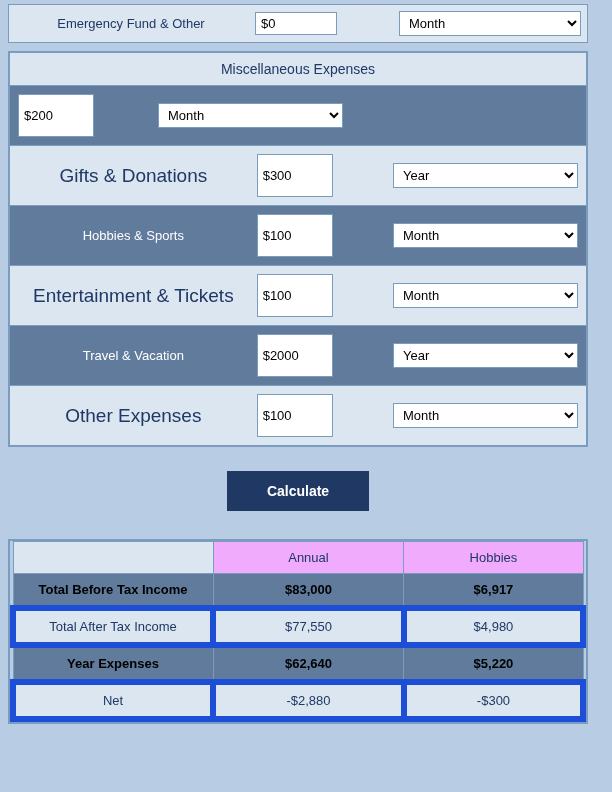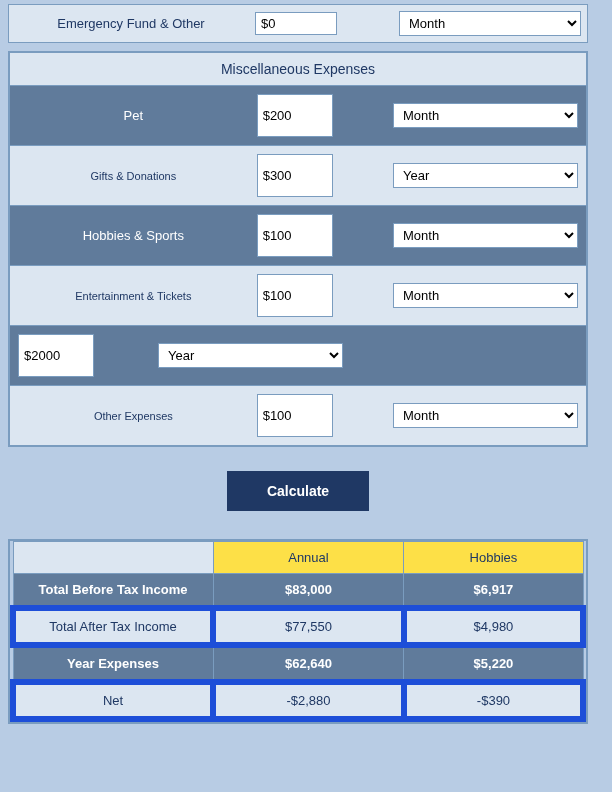--- a/index.html
+++ b/index.html
@@ -106,21 +106,21 @@
       text-align: center;
       color: #ffffff;
       font-size: 13px;
     }
 
     .misc-label-plain {
       width: 245px;
       padding: 4px 8px;
       text-align: center;
       color: #1f3864;
-      font-size: 11px;
+      font-size: 19px;
     }
 
     .misc-input {
       width: 90px;
       padding: 2px 4px;
     }
 
     .misc-input input {
       width: 76px;
       border: 1px solid #7a9cbf;
@@ -168,36 +168,36 @@
       margin: 8px;
       border: 2px solid #7a9cbf;
     }
 
     .results-table {
       width: 100%;
       border-collapse: collapse;
     }
 
     .results-table th {
-      background: #fde047;
+      background: #f0abfc;
       border: 1px solid #7a9cbf;
       padding: 8px;
       text-align: center;
       color: #1f3864;
       font-weight: normal;
     }
 
     .results-table .th-empty {
       background: #dce6f1;
       width: 200px;
     }
 
     .results-table tr.shaded td {
       background: #607b9b;
-      color: #ffffff;
+      color: #000000;
       text-align: center;
       border: 1px solid #7a9cbf;
       padding: 8px;
       font-weight: bold;
     }
 
     .results-table tr.plain td {
       background: #dce6f1;
       color: #1f3864;
       text-align: center;
@@ -227,21 +227,20 @@
           <option>Year</option>
         </select>
       </div>
     </div>
   </div>
 
   <div class="misc-section">
     <div class="misc-header">Miscellaneous Expenses</div>
 
     <div class="misc-row-shaded">
-      <div class="misc-label">Pet</div>
       <div class="misc-input">
         <input type="text" value="$200" style="">
       </div>
       <div class="misc-spacer"></div>
       <div class="misc-select">
         <select>
           <option>Month</option>
           <option>Year</option>
         </select>
       </div>
@@ -283,20 +282,21 @@
       <div class="misc-spacer"></div>
       <div class="misc-select">
         <select>
           <option>Month</option>
           <option>Year</option>
         </select>
       </div>
     </div>
 
     <div class="misc-row-shaded">
+      <div class="misc-label">Travel &amp; Vacation</div>
       <div class="misc-input">
         <input type="text" value="$2000" style="">
       </div>
       <div class="misc-spacer"></div>
       <div class="misc-select">
         <select>
           <option>Month</option>
           <option selected="">Year</option>
         </select>
       </div>
@@ -342,19 +342,19 @@
           <td>$4,980</td>
         </tr>
         <tr class="shaded">
           <td>Year Expenses</td>
           <td>$62,640</td>
           <td>$5,220</td>
         </tr>
         <tr class="plain">
           <td>Net</td>
           <td>-$2,880</td>
-          <td>-$390</td>
+          <td>-$300</td>
         </tr>
       </tbody>
     </table>
   </div>
 
 </div>
 
 </body></html>

